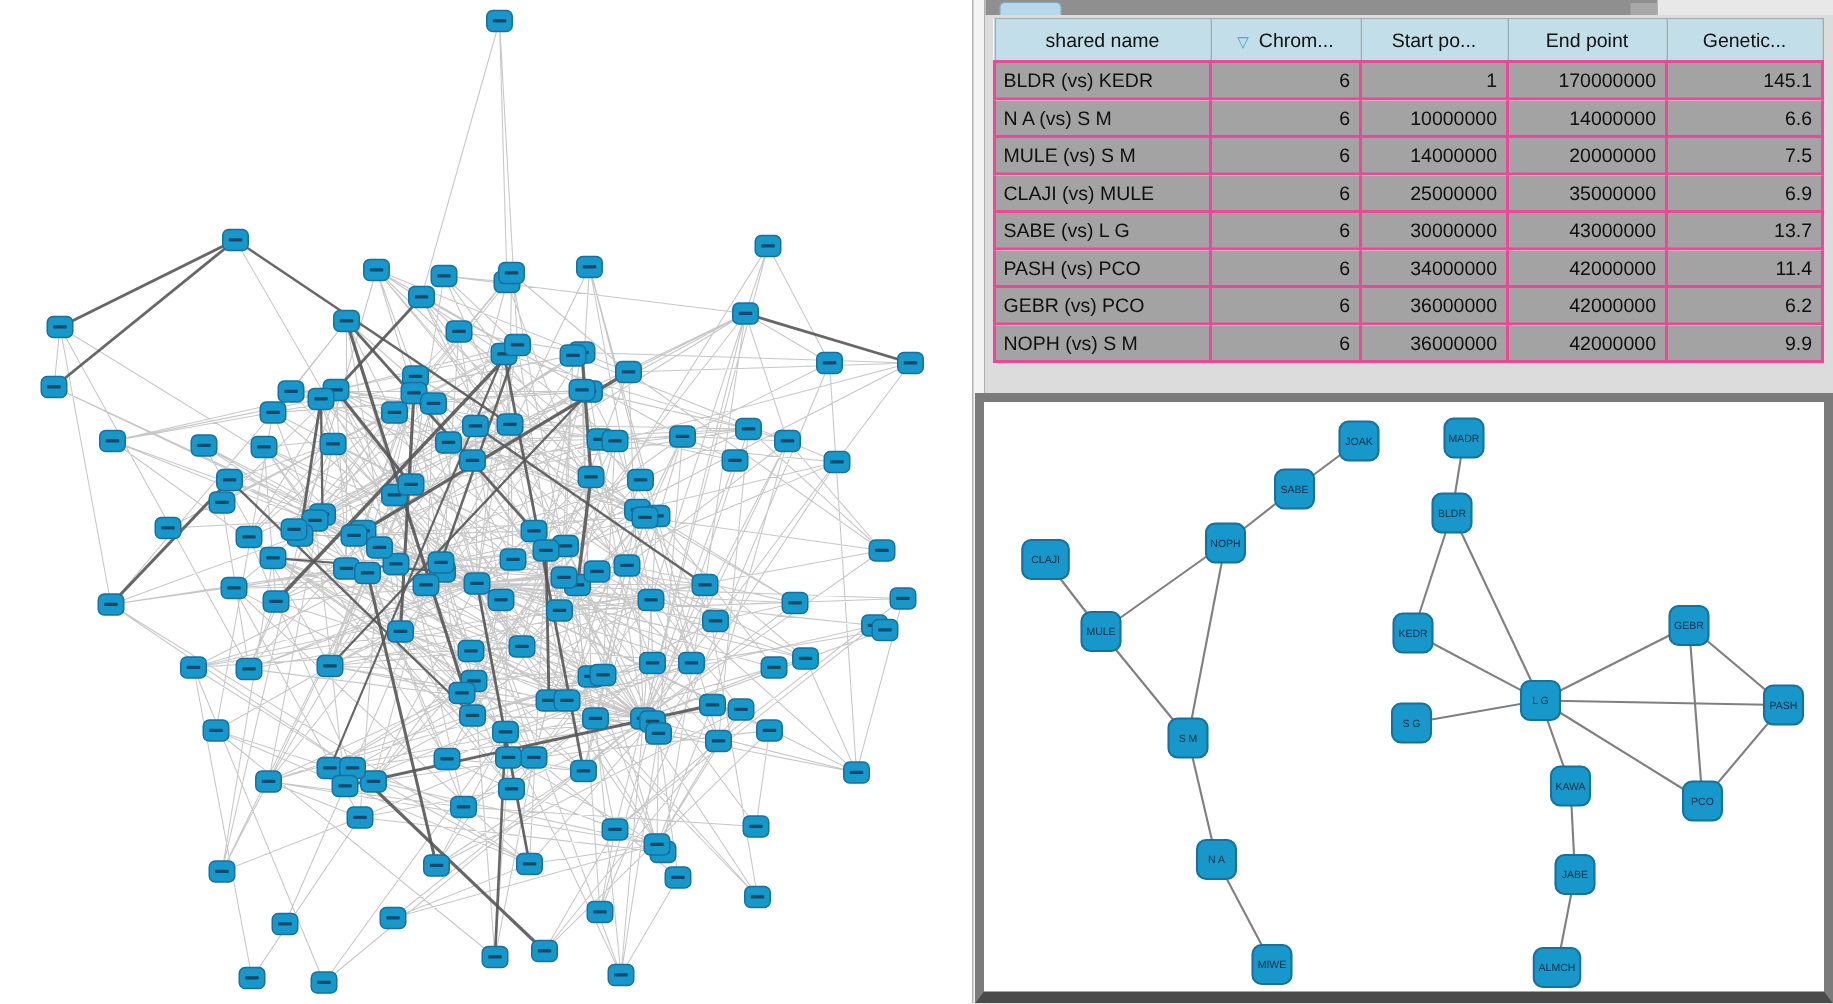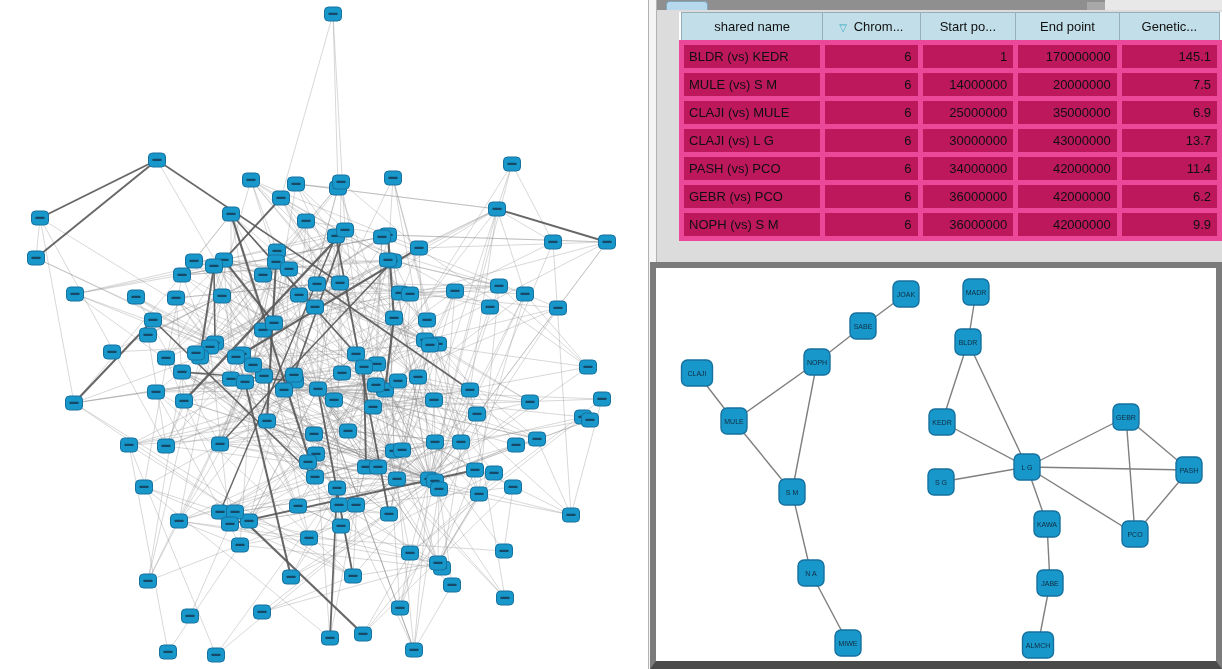--- a/index.html
+++ b/index.html
@@ -17,24 +17,24 @@
   #right-region{position:absolute;left:657px;top:0;width:565px;height:669px;background:#dcdcdc;}
 
   #top-strip{position:absolute;left:0;top:0;width:565px;height:10px;background:#e8e8e8;}
   #top-strip .strip-gray{position:absolute;left:0;top:0;width:448px;height:10px;background:#8f8f8f;}
   #tab-blue{position:absolute;left:9px;top:1px;width:42px;height:9px;background:#b5d8ec;
             border:1px solid #7fa8c0;border-bottom:none;border-radius:4px 4px 0 0;box-sizing:border-box;}
   #tab-gray{position:absolute;left:430px;top:2px;width:18px;height:8px;background:#a8a8a8;}
 
   
   #attr-table{position:absolute;left:5px;top:12px;border-collapse:collapse;background:#ffffff;
-              font-size:13px;color:#101010;table-layout:fixed;border:1px solid #7e7e7e;margin-left:17px;}
+              font-size:13px;color:#101010;table-layout:fixed;border:1px solid #7e7e7e;}
   #attr-table th{background:#c2dfe9;font-weight:normal;height:25px;border:1px solid #97aeb8;
                  border-bottom:1px solid #7f7f7f;text-align:center;overflow:hidden;white-space:nowrap;}
-  #attr-table td{height:21px;border:5px solid #ec4899;overflow:hidden;white-space:nowrap;background:#be185d;}
+  #attr-table td{height:21px;border:2px solid #ec4899;overflow:hidden;white-space:nowrap;background:#a3a3a3;}
   #attr-table td.name{text-align:left;padding-left:5px;}
   #attr-table td.num{text-align:right;padding-right:6px;}
   .filter-glyph{color:#2ea4bf;font-size:10px;margin-right:3px;}
 
   
   #small-panel{position:absolute;left:-7px;top:262px;width:572px;height:407px;box-sizing:border-box;
                background:#ffffff;border:6px solid #7b7b7b;border-bottom:8px solid #4a4a4a;}
   #small-net{position:absolute;left:0;top:0;width:560px;height:393px;}
 
   svg text{font-family:"Liberation Sans", sans-serif;}
@@ -721,35 +721,42 @@
       </thead>
       <tbody id="table-body">
           <tr>
             <td class="name">BLDR (vs) KEDR</td>
             <td class="num">6</td>
             <td class="num">1</td>
             <td class="num">170000000</td>
             <td class="num">145.1</td>
           </tr>
           <tr>
+            <td class="name">N A (vs) S M</td>
+            <td class="num">6</td>
+            <td class="num">10000000</td>
+            <td class="num">14000000</td>
+            <td class="num">6.6</td>
+          </tr>
+          <tr>
             <td class="name">MULE (vs) S M</td>
             <td class="num">6</td>
             <td class="num">14000000</td>
             <td class="num">20000000</td>
             <td class="num">7.5</td>
           </tr>
           <tr>
             <td class="name">CLAJI (vs) MULE</td>
             <td class="num">6</td>
             <td class="num">25000000</td>
             <td class="num">35000000</td>
             <td class="num">6.9</td>
           </tr>
           <tr>
-            <td class="name">CLAJI (vs) L G</td>
+            <td class="name">SABE (vs) L G</td>
             <td class="num">6</td>
             <td class="num">30000000</td>
             <td class="num">43000000</td>
             <td class="num">13.7</td>
           </tr>
           <tr>
             <td class="name">PASH (vs) PCO</td>
             <td class="num">6</td>
             <td class="num">34000000</td>
             <td class="num">42000000</td>

